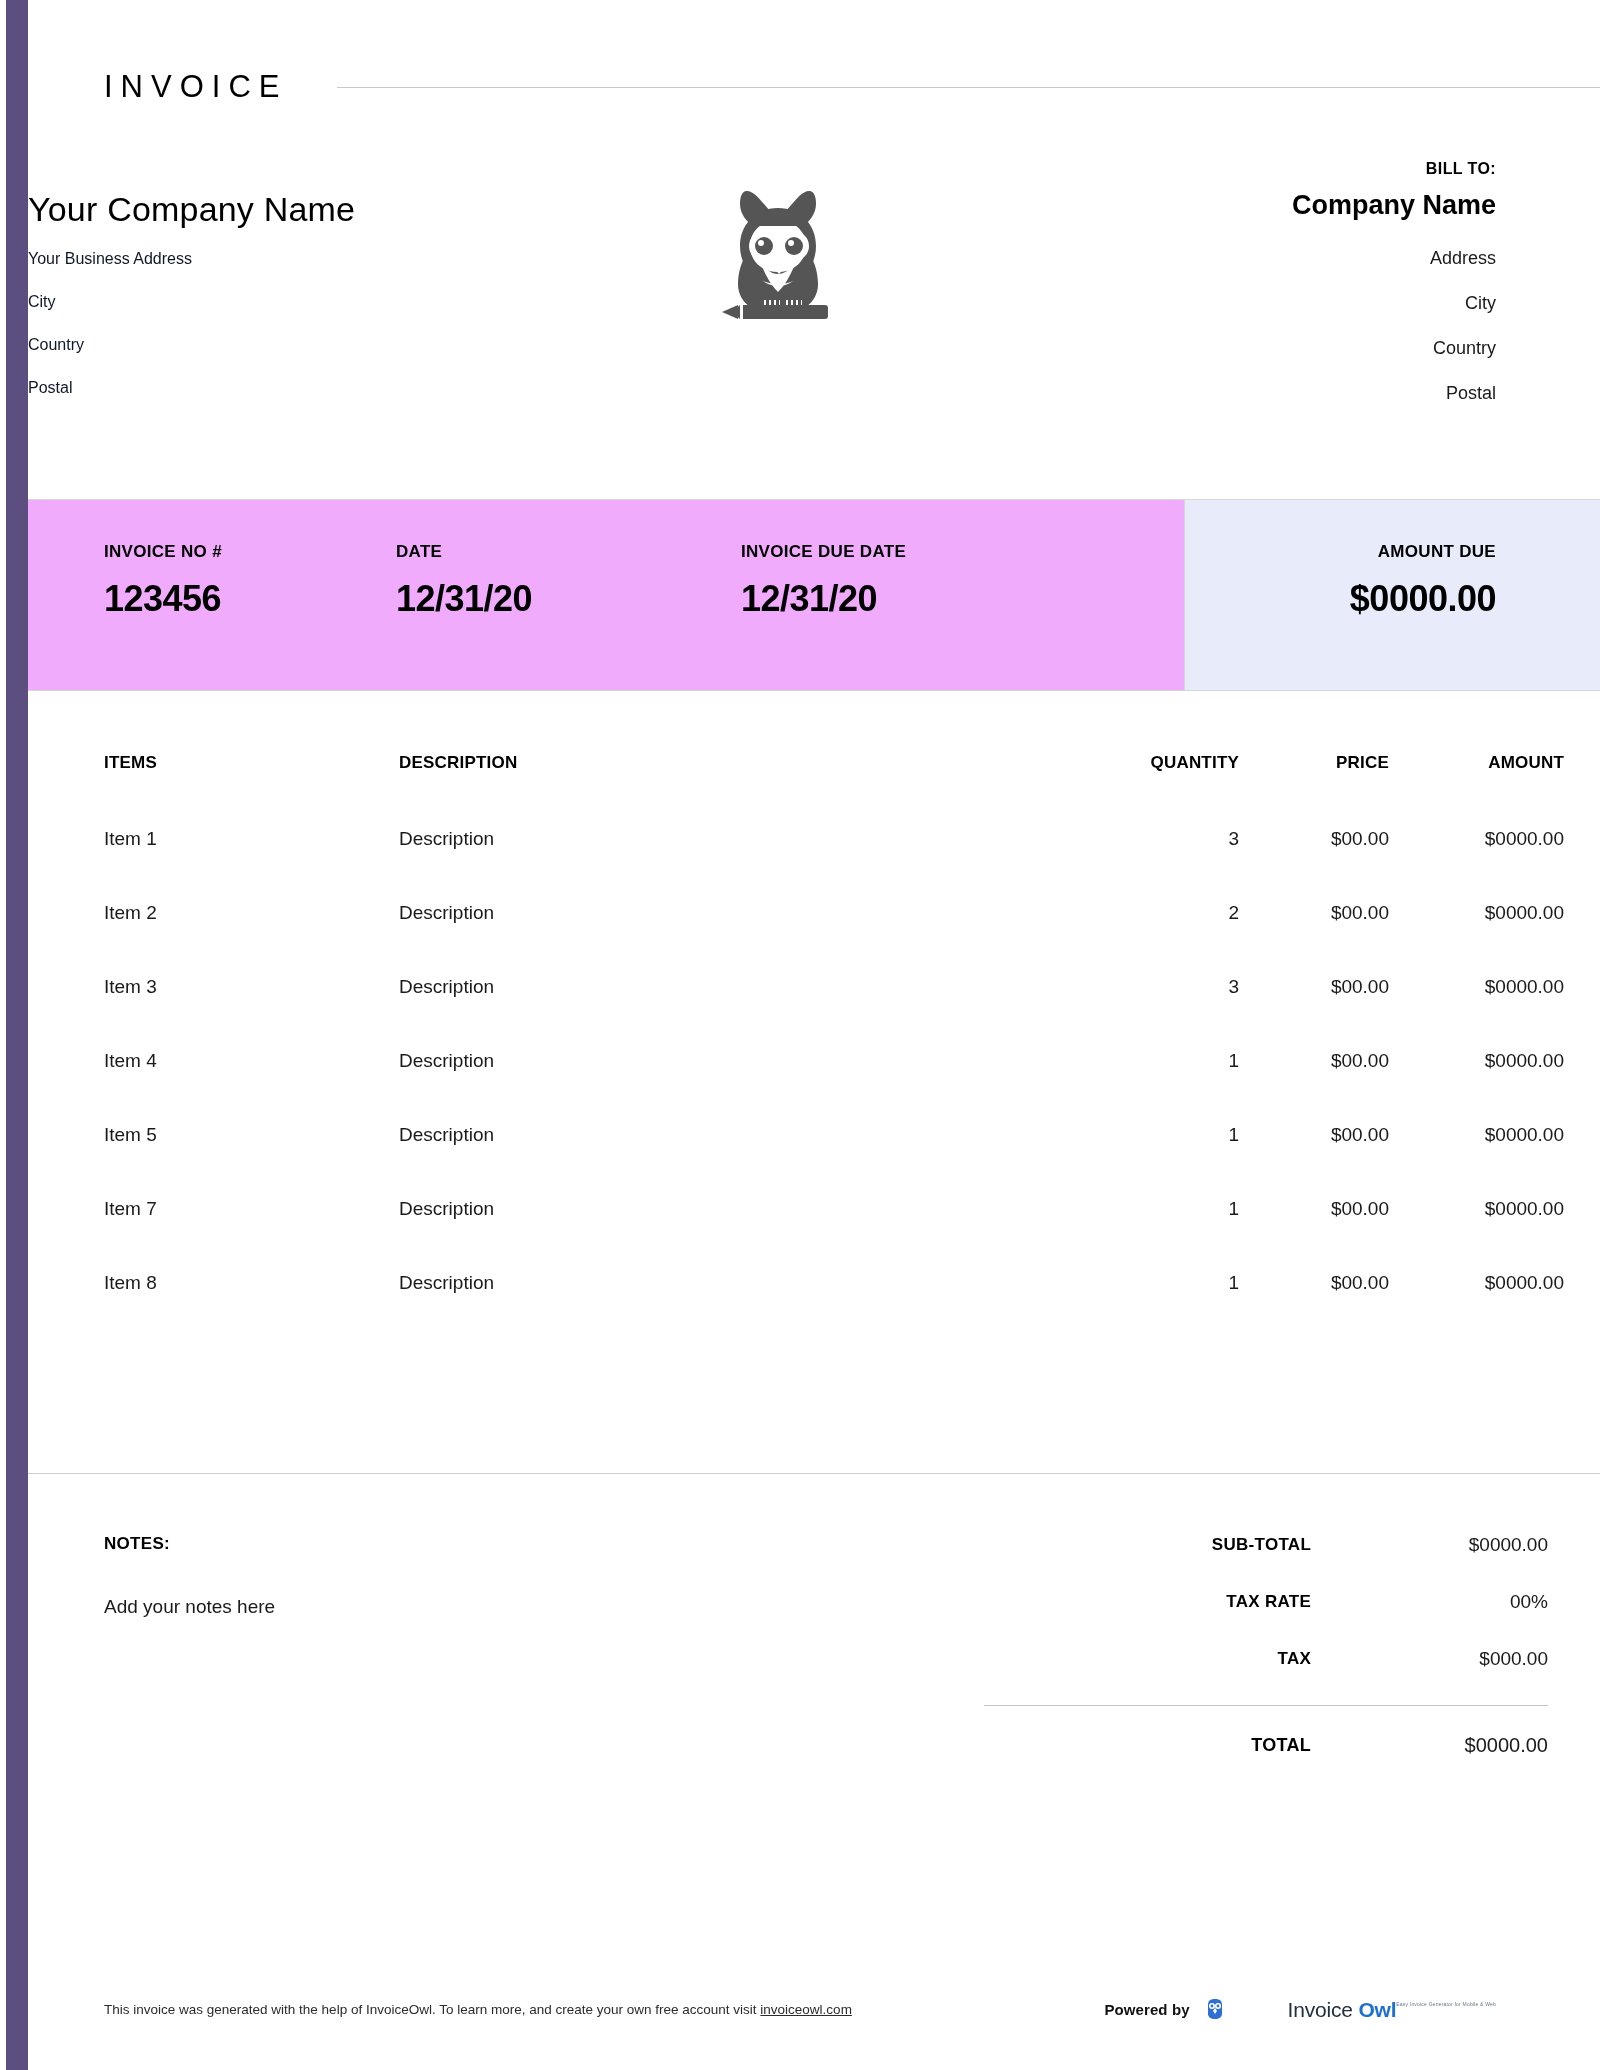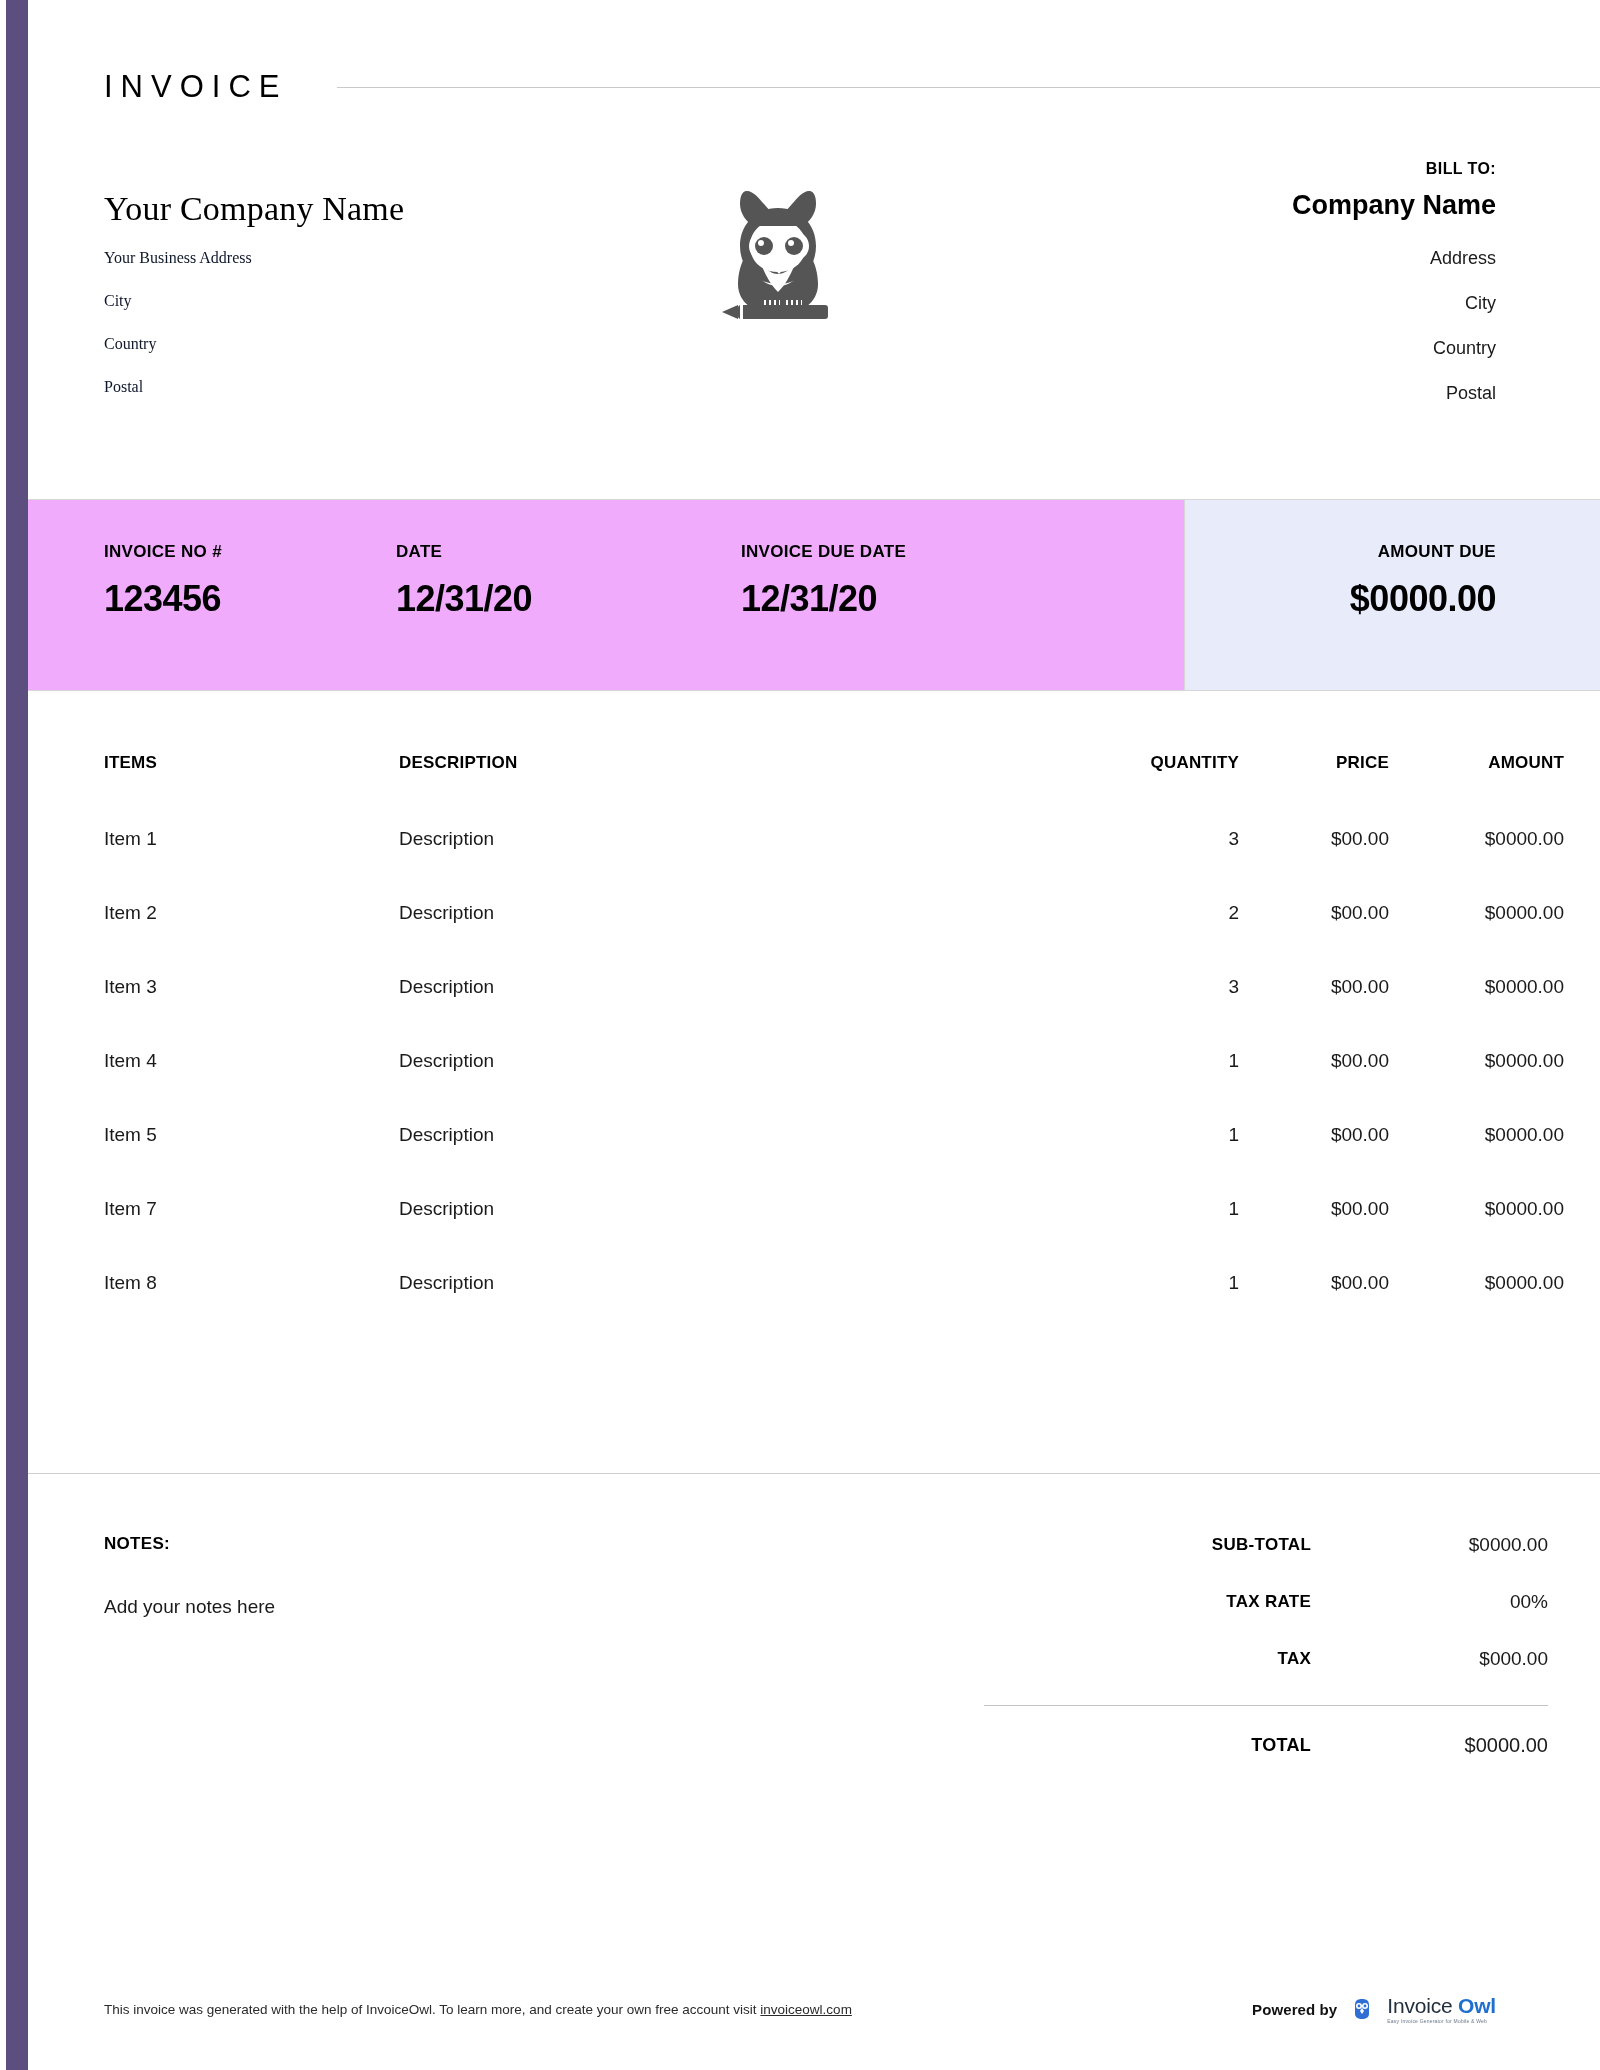--- a/index.html
+++ b/index.html
@@ -59,21 +59,21 @@
   
   .header {
     position: absolute;
     left: 28px;
     top: 140px;
     right: 0;
     height: 360px;
     display: flex;
     align-items: flex-start;
   }
-  .header-left { width: 620px; padding-left: 76px; padding-top: 50px; font-family: Liberation Serif, serif; }
+  .header-left { width: 620px; padding-top: 50px; }
   .company-name {
     font-size: 34px;
     font-weight: 400;
     color: #000;
     letter-spacing: 0.2px;
     margin-bottom: 22px;
   }
   .addr-line {
     font-size: 16px;
     color: #0f172a;
@@ -287,22 +287,23 @@
     color: #111;
     letter-spacing: 0.1px;
   }
   .owl-badge {
     width: 26px; height: 26px;
     background: #ffffff;
     display: flex; align-items: center; justify-content: center;
   }
   .brand-text {
     display: flex;
-    flex-direction: column;
+    flex-direction: row;
     line-height: 1;
+    margin-left: 48px;
   }
   .brand-row {
     font-size: 21px;
     font-weight: 400;
     letter-spacing: -0.2px;
   }
   .brand-invoice { color: #222f3e; }
   .brand-owl { color: #1f6fd0; font-weight: bold; }
   .brand-tagline {
     font-size: 5px;

